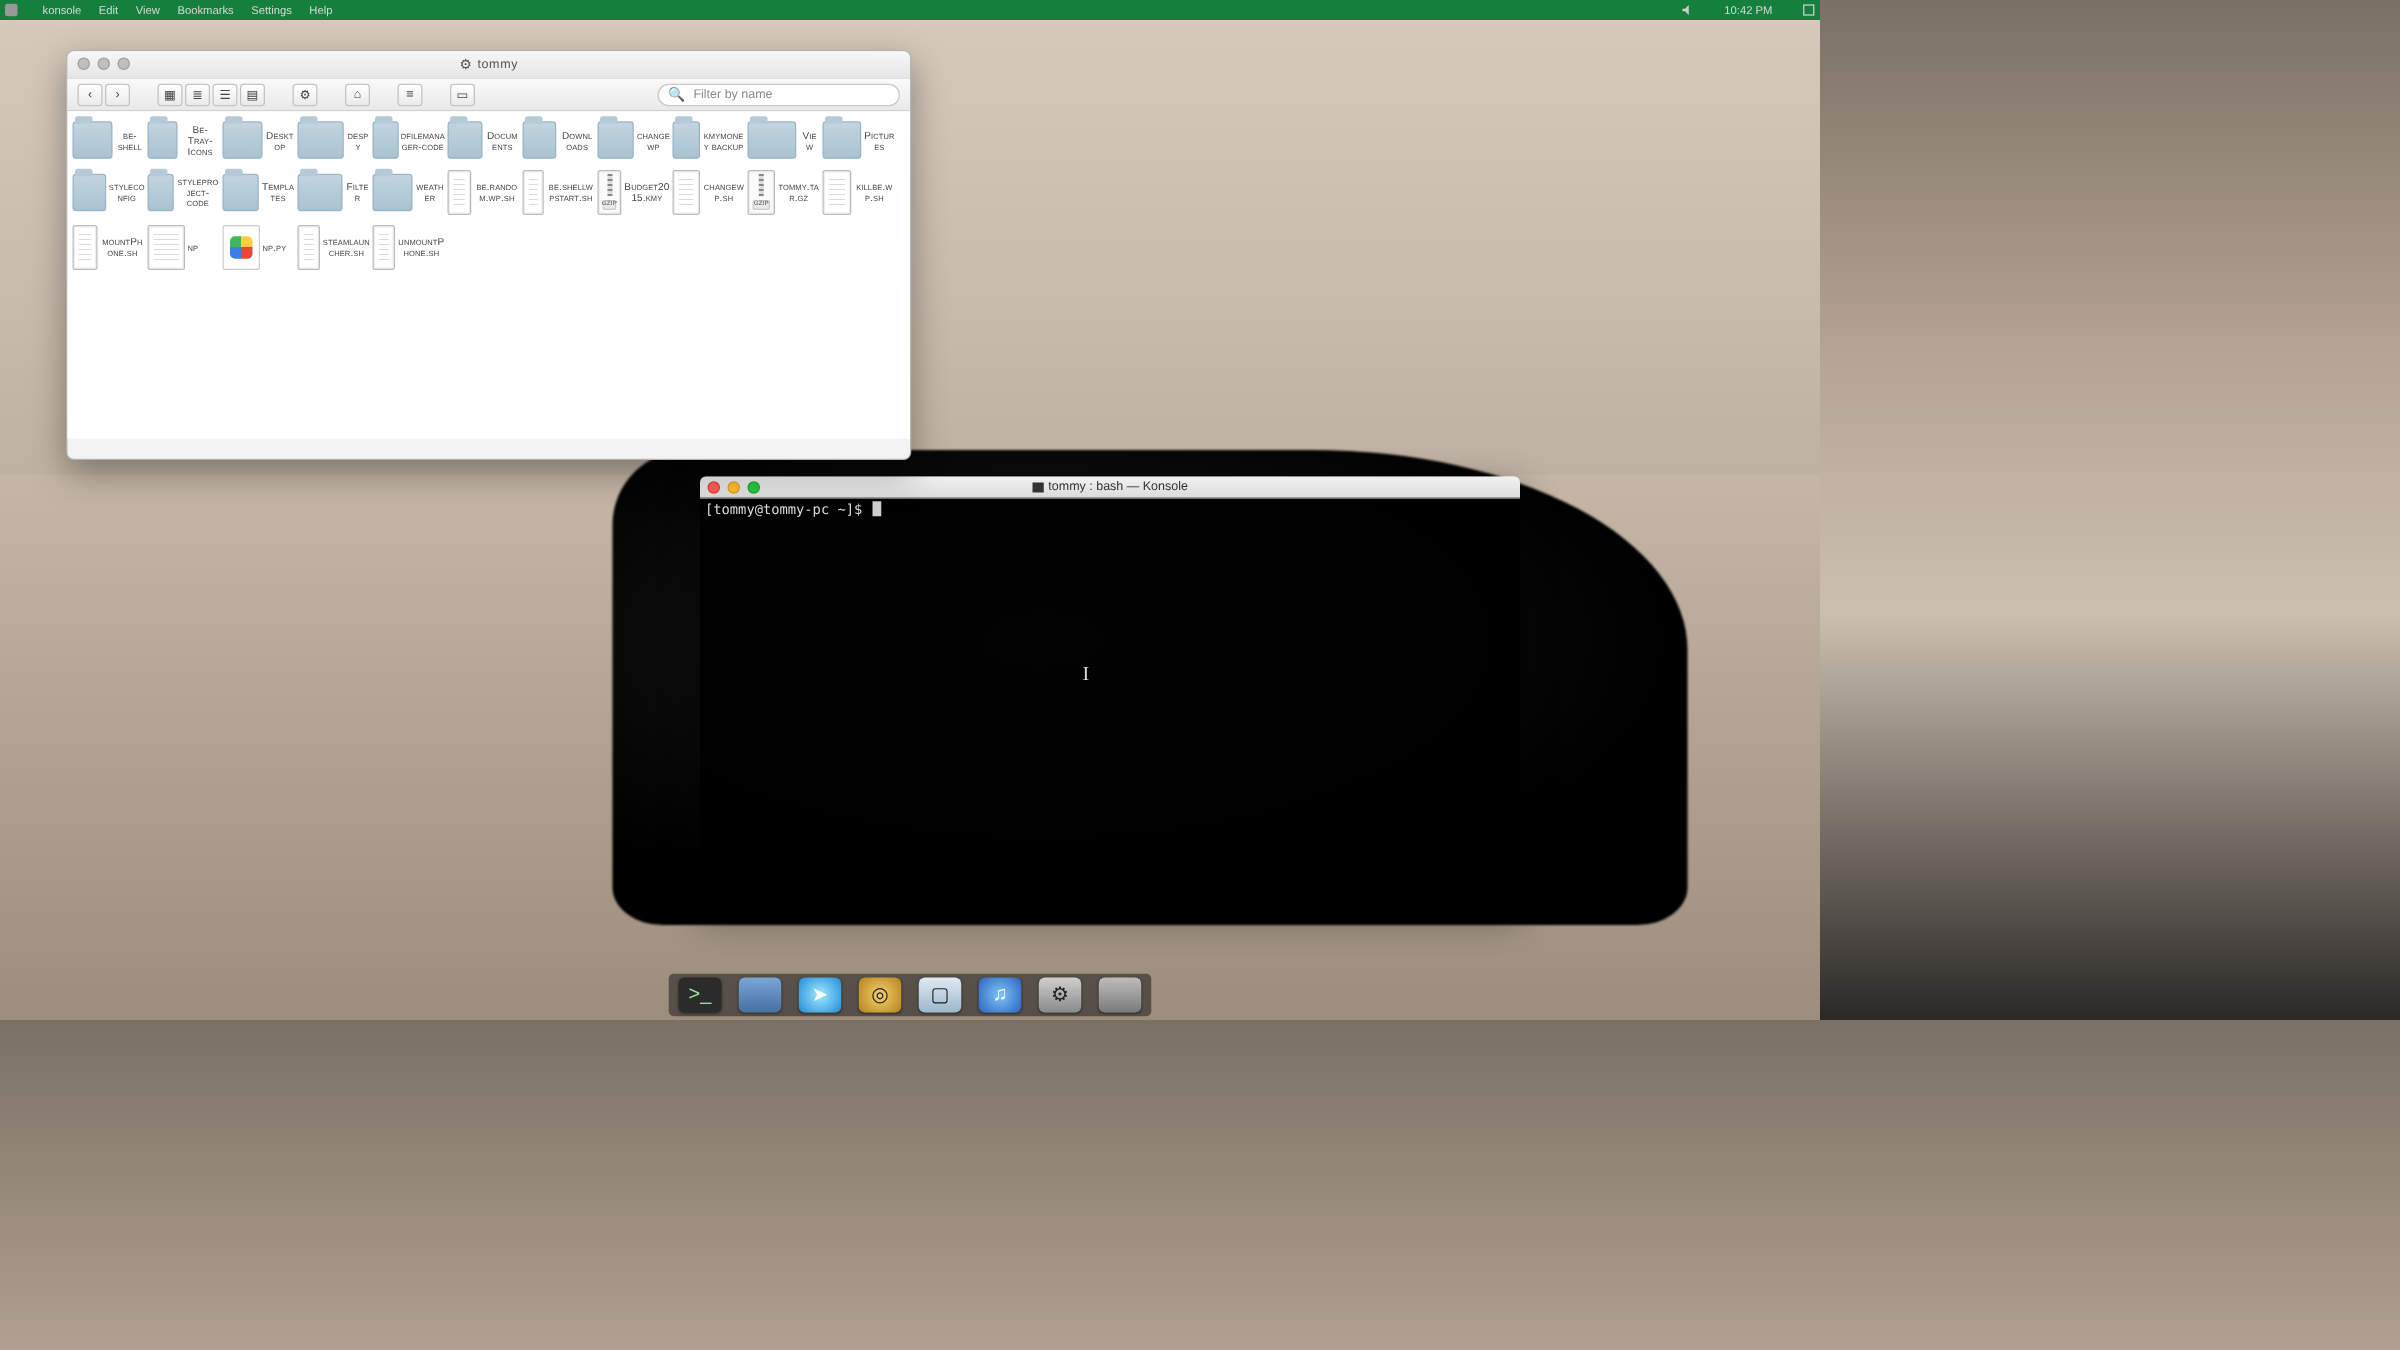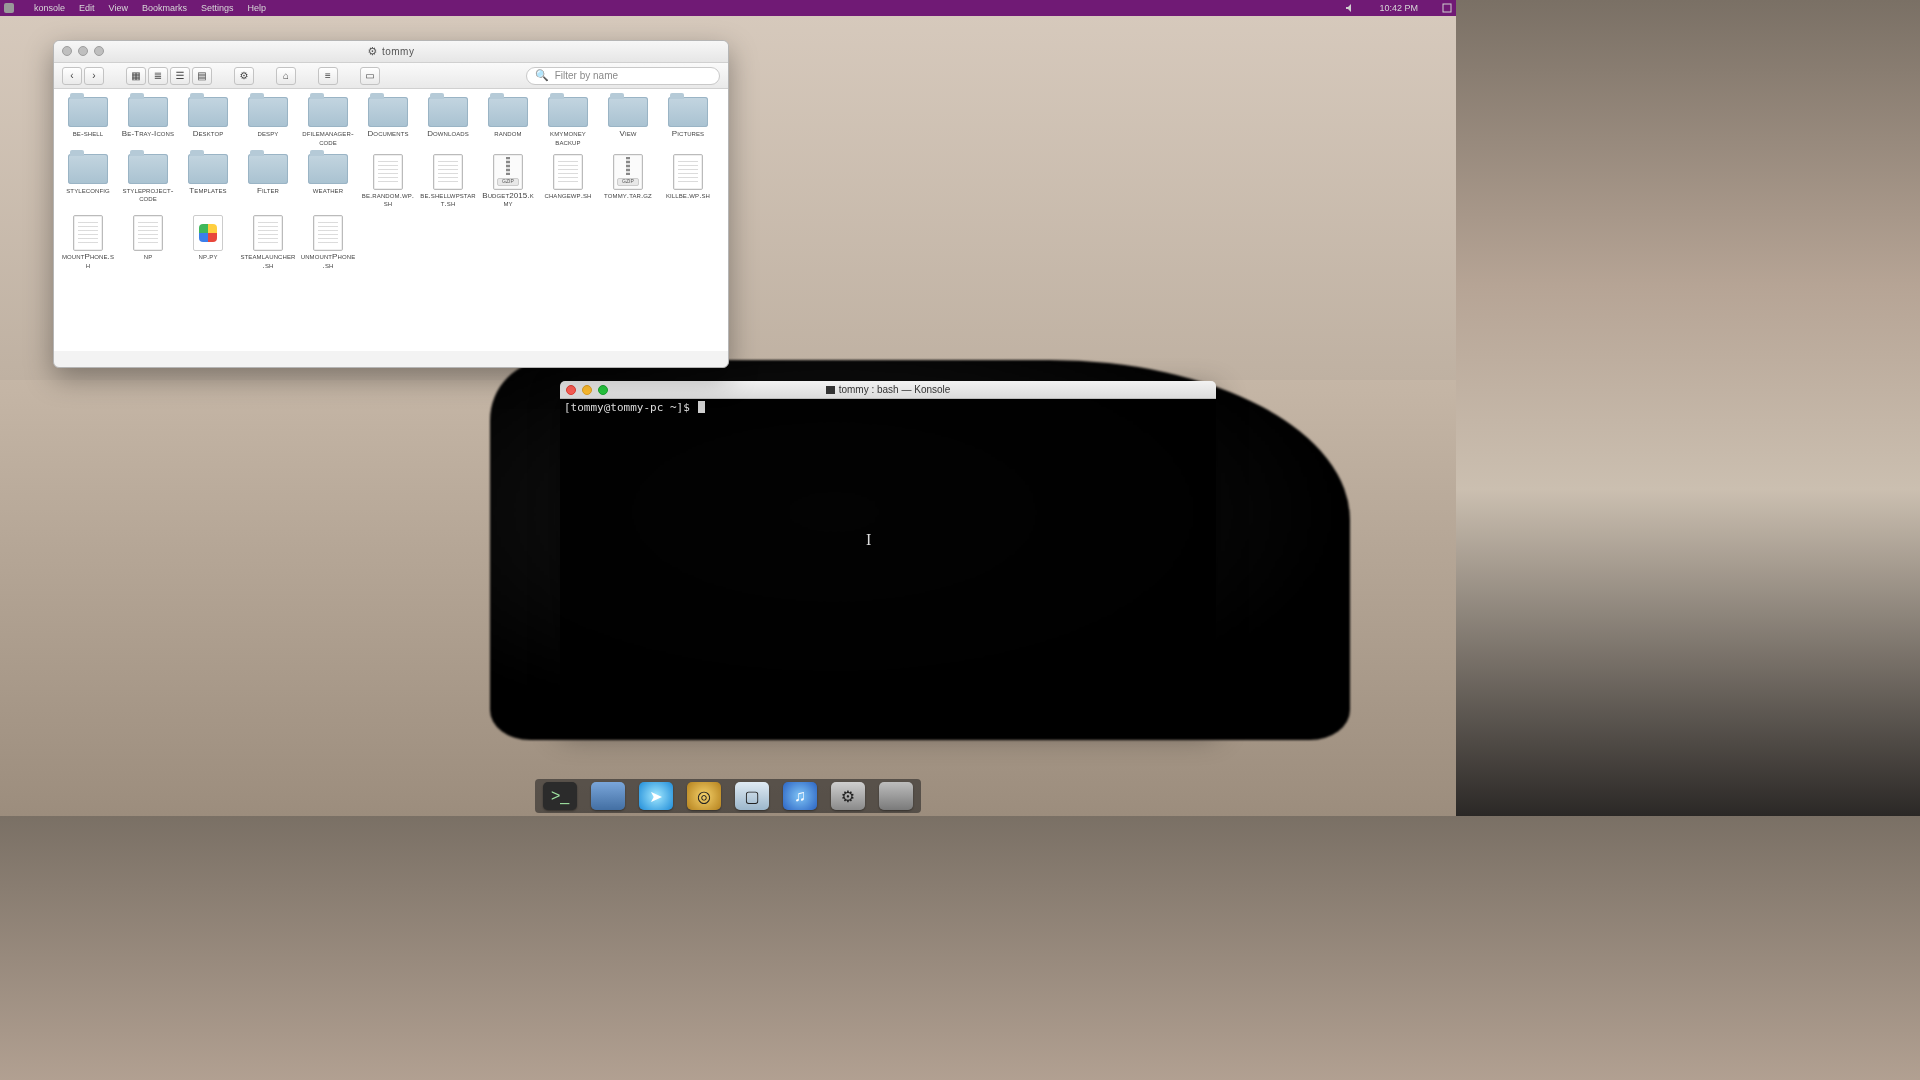--- a/index.html
+++ b/index.html
@@ -16,21 +16,21 @@
   .wall-road  { position:absolute; left:0; right:0; top:380px; bottom:0;
                  background:linear-gradient(180deg,#c5b6a6 0%,#9c8d7d 100%); }
   .car        { position:absolute; left:490px; top:360px; width:860px; height:380px;
                  background:radial-gradient(ellipse at 40% 40%,#1a1a1a 0%,#000 70%);
                  border-radius:60px 300px 40px 40px / 60px 160px 30px 30px;
                  filter:blur(1px); }
 
   
   .menubar {
     position:absolute; top:0; left:0; right:0; height:16px;
-    background:#701a75; color:#d7d7d7;
+    background:#15803d; color:#d7d7d7;
     display:flex; align-items:center; font-size:9px;
     font-family:Arial,sans-serif; text-transform:none;
     padding:0 4px; z-index:100;
   }
   .menubar .menus { display:flex; gap:14px; align-items:center; }
   .menubar .menus span { cursor:default; }
   .menubar .logo { width:10px; height:10px; background:#999; border-radius:2px; margin-right:6px;}
   .menubar .tray { margin-left:auto; display:flex; gap:24px; align-items:center; }
   .menubar .tray .ic { width:10px;height:10px;display:inline-block; }
 
@@ -67,21 +67,21 @@
     border-radius:9px; background:#fff; display:flex; align-items:center;
     padding:0 8px; gap:6px; color:#8a8a8a; font-size:10px;
   }
   .fm-search .mag{font-size:11px;color:#7a7a7a;}
   .fm-body{
     position:absolute; top:48px; left:0; right:0; bottom:16px;
     background:#fff; overflow:auto; padding:8px 4px 4px 4px;
   }
   .grid{display:flex; flex-wrap:wrap; align-content:flex-start;}
   .item{
-    width:60px; margin:0 0 6px 0; display:flex; flex-direction:column; align-items:center;
+    width:60px; margin:0 0 6px 0; display:flex; flex-direction:row; align-items:center;
     font-size:7.5px; color:#454545; text-align:center; line-height:1.1;
     text-transform:none; letter-spacing:.1px;
   }
   .item .lbl{font-variant:small-caps; font-size:8px; color:#444; word-break:break-word; padding:0 2px;}
   .ic-folder{
     width:40px;height:30px;border-radius:3px;
     background:linear-gradient(#c3d5e0,#a9c2d1);
     position:relative; margin-bottom:3px;
     box-shadow:inset 0 0 0 1px #9ab4c5;
   }
@@ -274,21 +274,21 @@
         <div class="item">
           <div class="ic-folder"></div>
           <div class="lbl">Documents</div>
         </div>
         <div class="item">
           <div class="ic-folder"></div>
           <div class="lbl">Downloads</div>
         </div>
         <div class="item">
           <div class="ic-folder"></div>
-          <div class="lbl">random</div>
+          <div class="lbl">changewp</div>
         </div>
         <div class="item">
           <div class="ic-folder"></div>
           <div class="lbl">kmymoney backup</div>
         </div>
         <div class="item">
           <div class="ic-folder"></div>
           <div class="lbl">View</div>
         </div>
         <div class="item">

